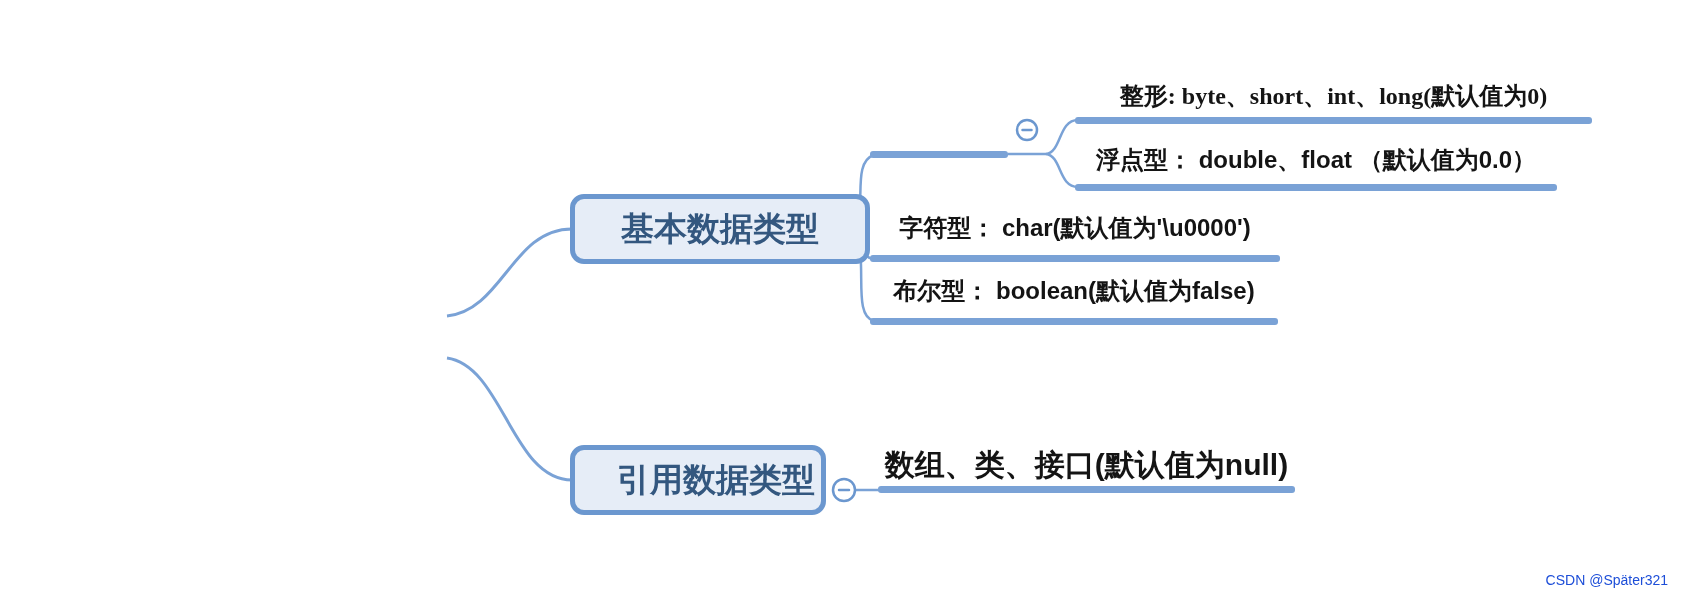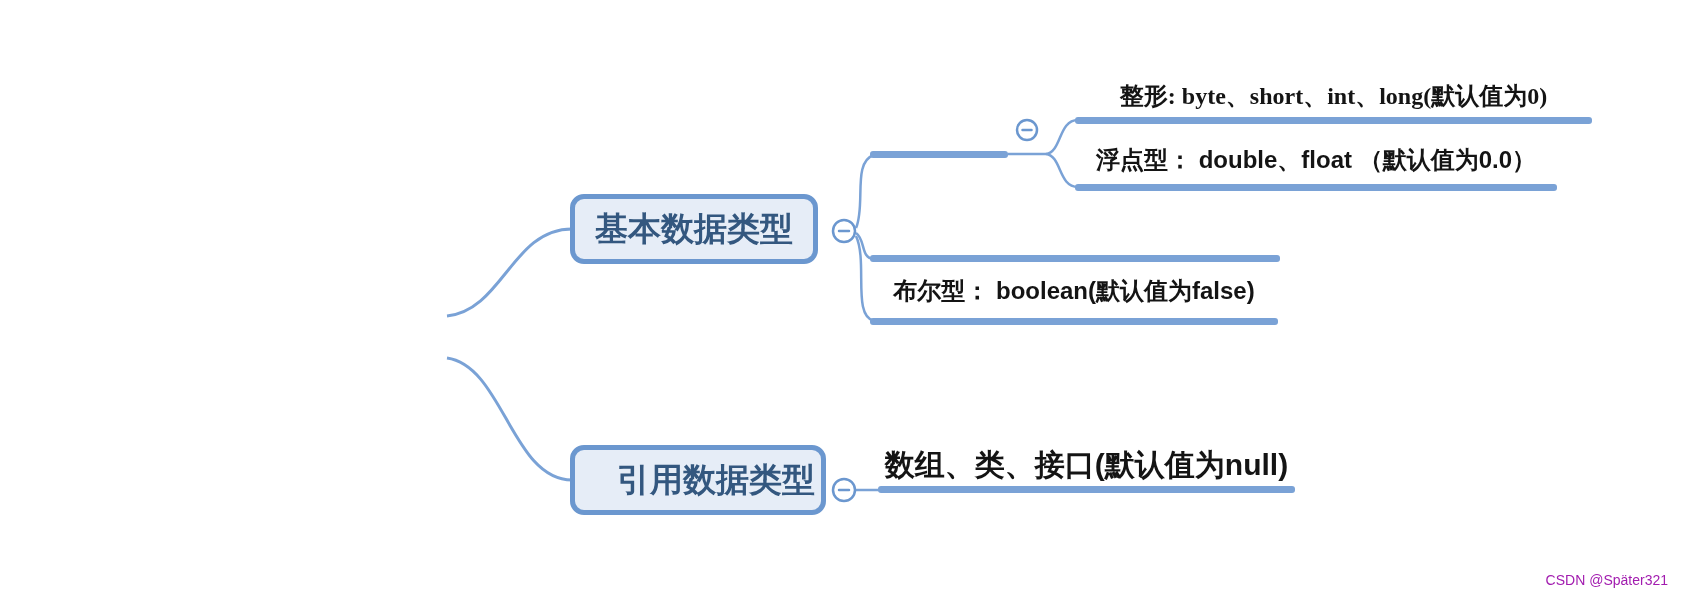--- a/index.html
+++ b/index.html
@@ -16,32 +16,32 @@
     display:flex;align-items:center;justify-content:center;
     background:#e6edf7;border:5px solid #6b97cf;border-radius:14px;
     color:#33577f;font-weight:700;
   }
   .root-box{
     left:125px;top:258px;width:322px;height:155px;
     border:8px solid #4a7ebc;border-radius:22px;background:#dce6f2;
     font-size:42px;letter-spacing:2px;
   }
   .child-box{font-size:33px;}
-  .box-basic{left:570px;top:194px;width:248px;height:70px;text-align:right;}
+  .box-basic{left:570px;top:194px;width:300px;height:70px;text-align:right;}
   .box-reference{left:570px;top:445px;width:256px;height:70px;padding-left:36px;}
   .leaf-label{
     position:absolute;color:#141414;font-weight:600;
     text-align:center;white-space:nowrap;
   }
   .leaf-line{
     position:absolute;height:7px;background:#7aa2d6;border-radius:3px;
   }
   .watermark{
     position:absolute;top:572px;right:14px;
-    font-size:14px;color:#a21caf;white-space:nowrap;
+    font-size:14px;color:#1d4ed8;white-space:nowrap;
   }
 </style>
 </head>
 <body>
 
 <div id="canvas">
 
   <svg id="edges" width="1682" height="600" viewBox="0 0 1682 600" fill="none" xmlns="http://www.w3.org/2000/svg">
 
     <path d="M 447 316 C 503 310, 512 229, 572 229" stroke="#7aa2d6" stroke-width="3"></path>
@@ -80,20 +80,21 @@
   </div>
 
   <div class="leaf-line" style="left:870px;top:151px;width:138px;"></div>
 
   <div class="leaf-label" style="left:1075px;top:80px;width:517px;font-size:24px;font-family:Liberation Serif, serif;">整形: byte、short、int、long(默认值为0)</div>
   <div class="leaf-line" style="left:1075px;top:117px;width:517px;"></div>
 
   <div class="leaf-label" style="left:1075px;top:144px;width:482px;font-size:24px;">浮点型： double、float （默认值为0.0）</div>
   <div class="leaf-line" style="left:1075px;top:184px;width:482px;"></div>
 
+  <div class="leaf-label" style="left:870px;top:212px;width:410px;font-size:24px;">字符型： char(默认值为'\u0000')</div>
   <div class="leaf-line" style="left:870px;top:255px;width:410px;"></div>
 
   <div class="leaf-label" style="left:870px;top:275px;width:408px;font-size:24px;">布尔型： boolean(默认值为false)</div>
   <div class="leaf-line" style="left:870px;top:318px;width:408px;"></div>
 
   <div class="leaf-label" style="left:878px;top:445px;width:417px;font-size:30px;">数组、类、接口(默认值为null)</div>
   <div class="leaf-line" style="left:878px;top:486px;width:417px;"></div>
 
   <div class="watermark">CSDN @Später321</div>
 

